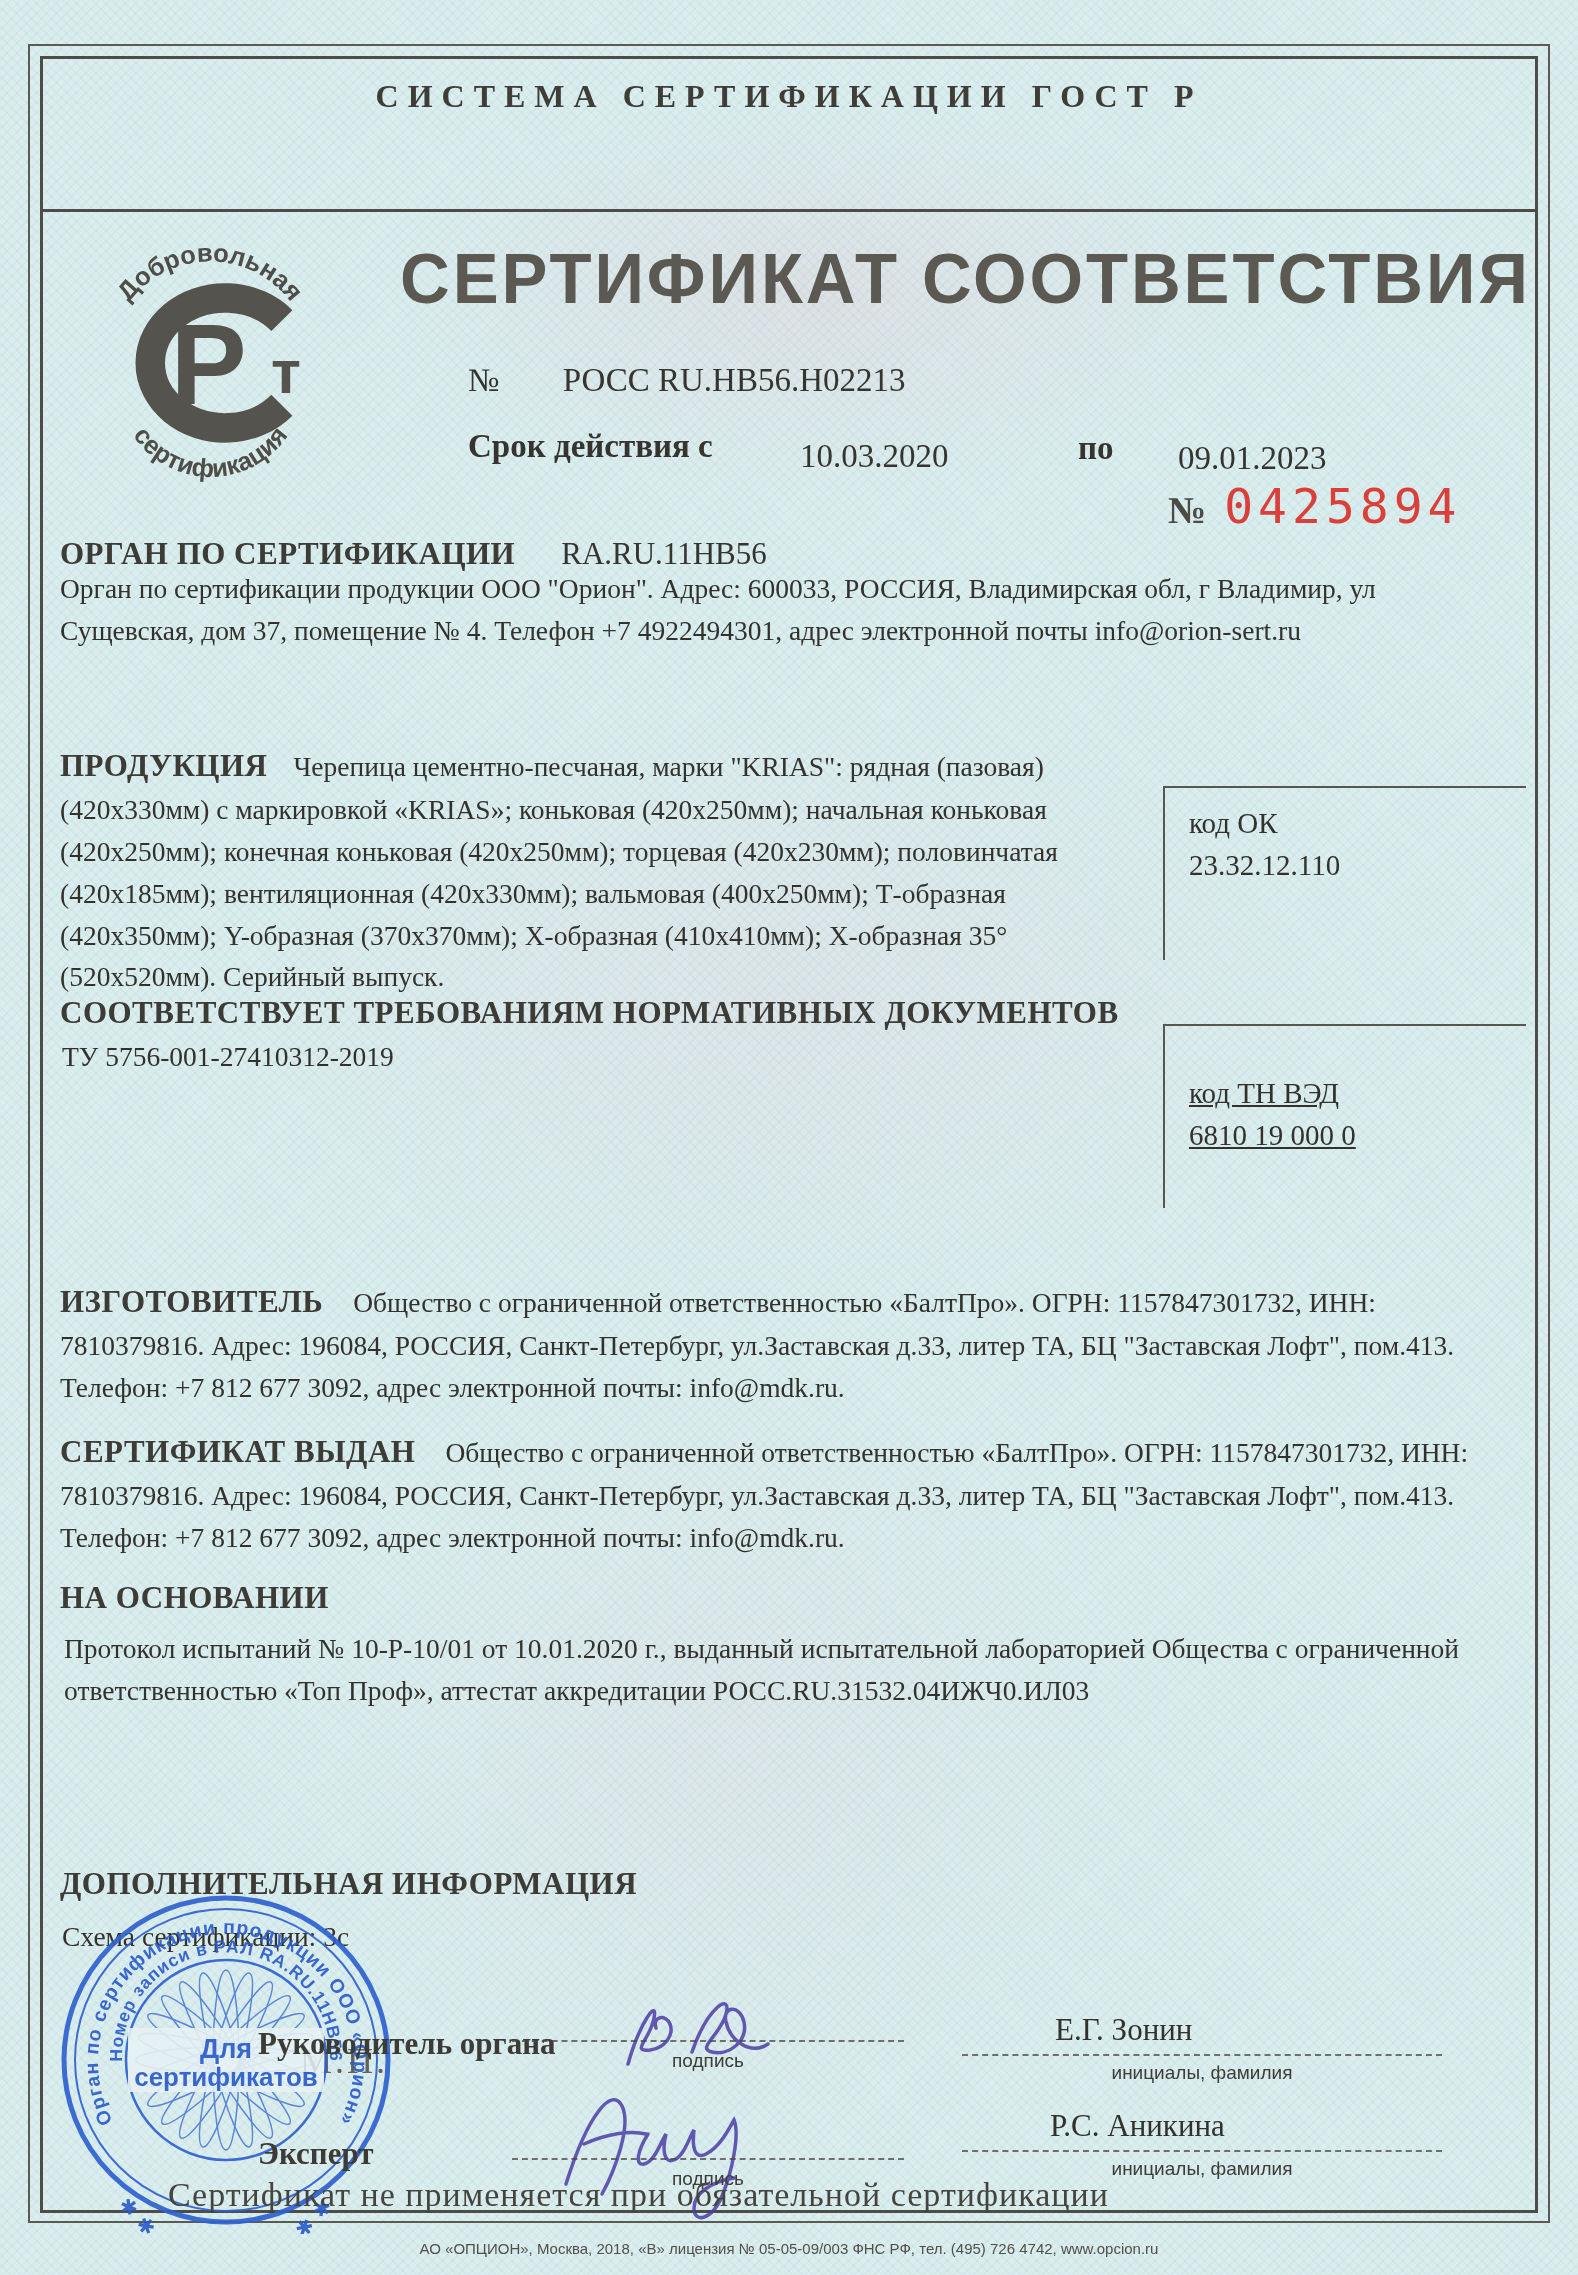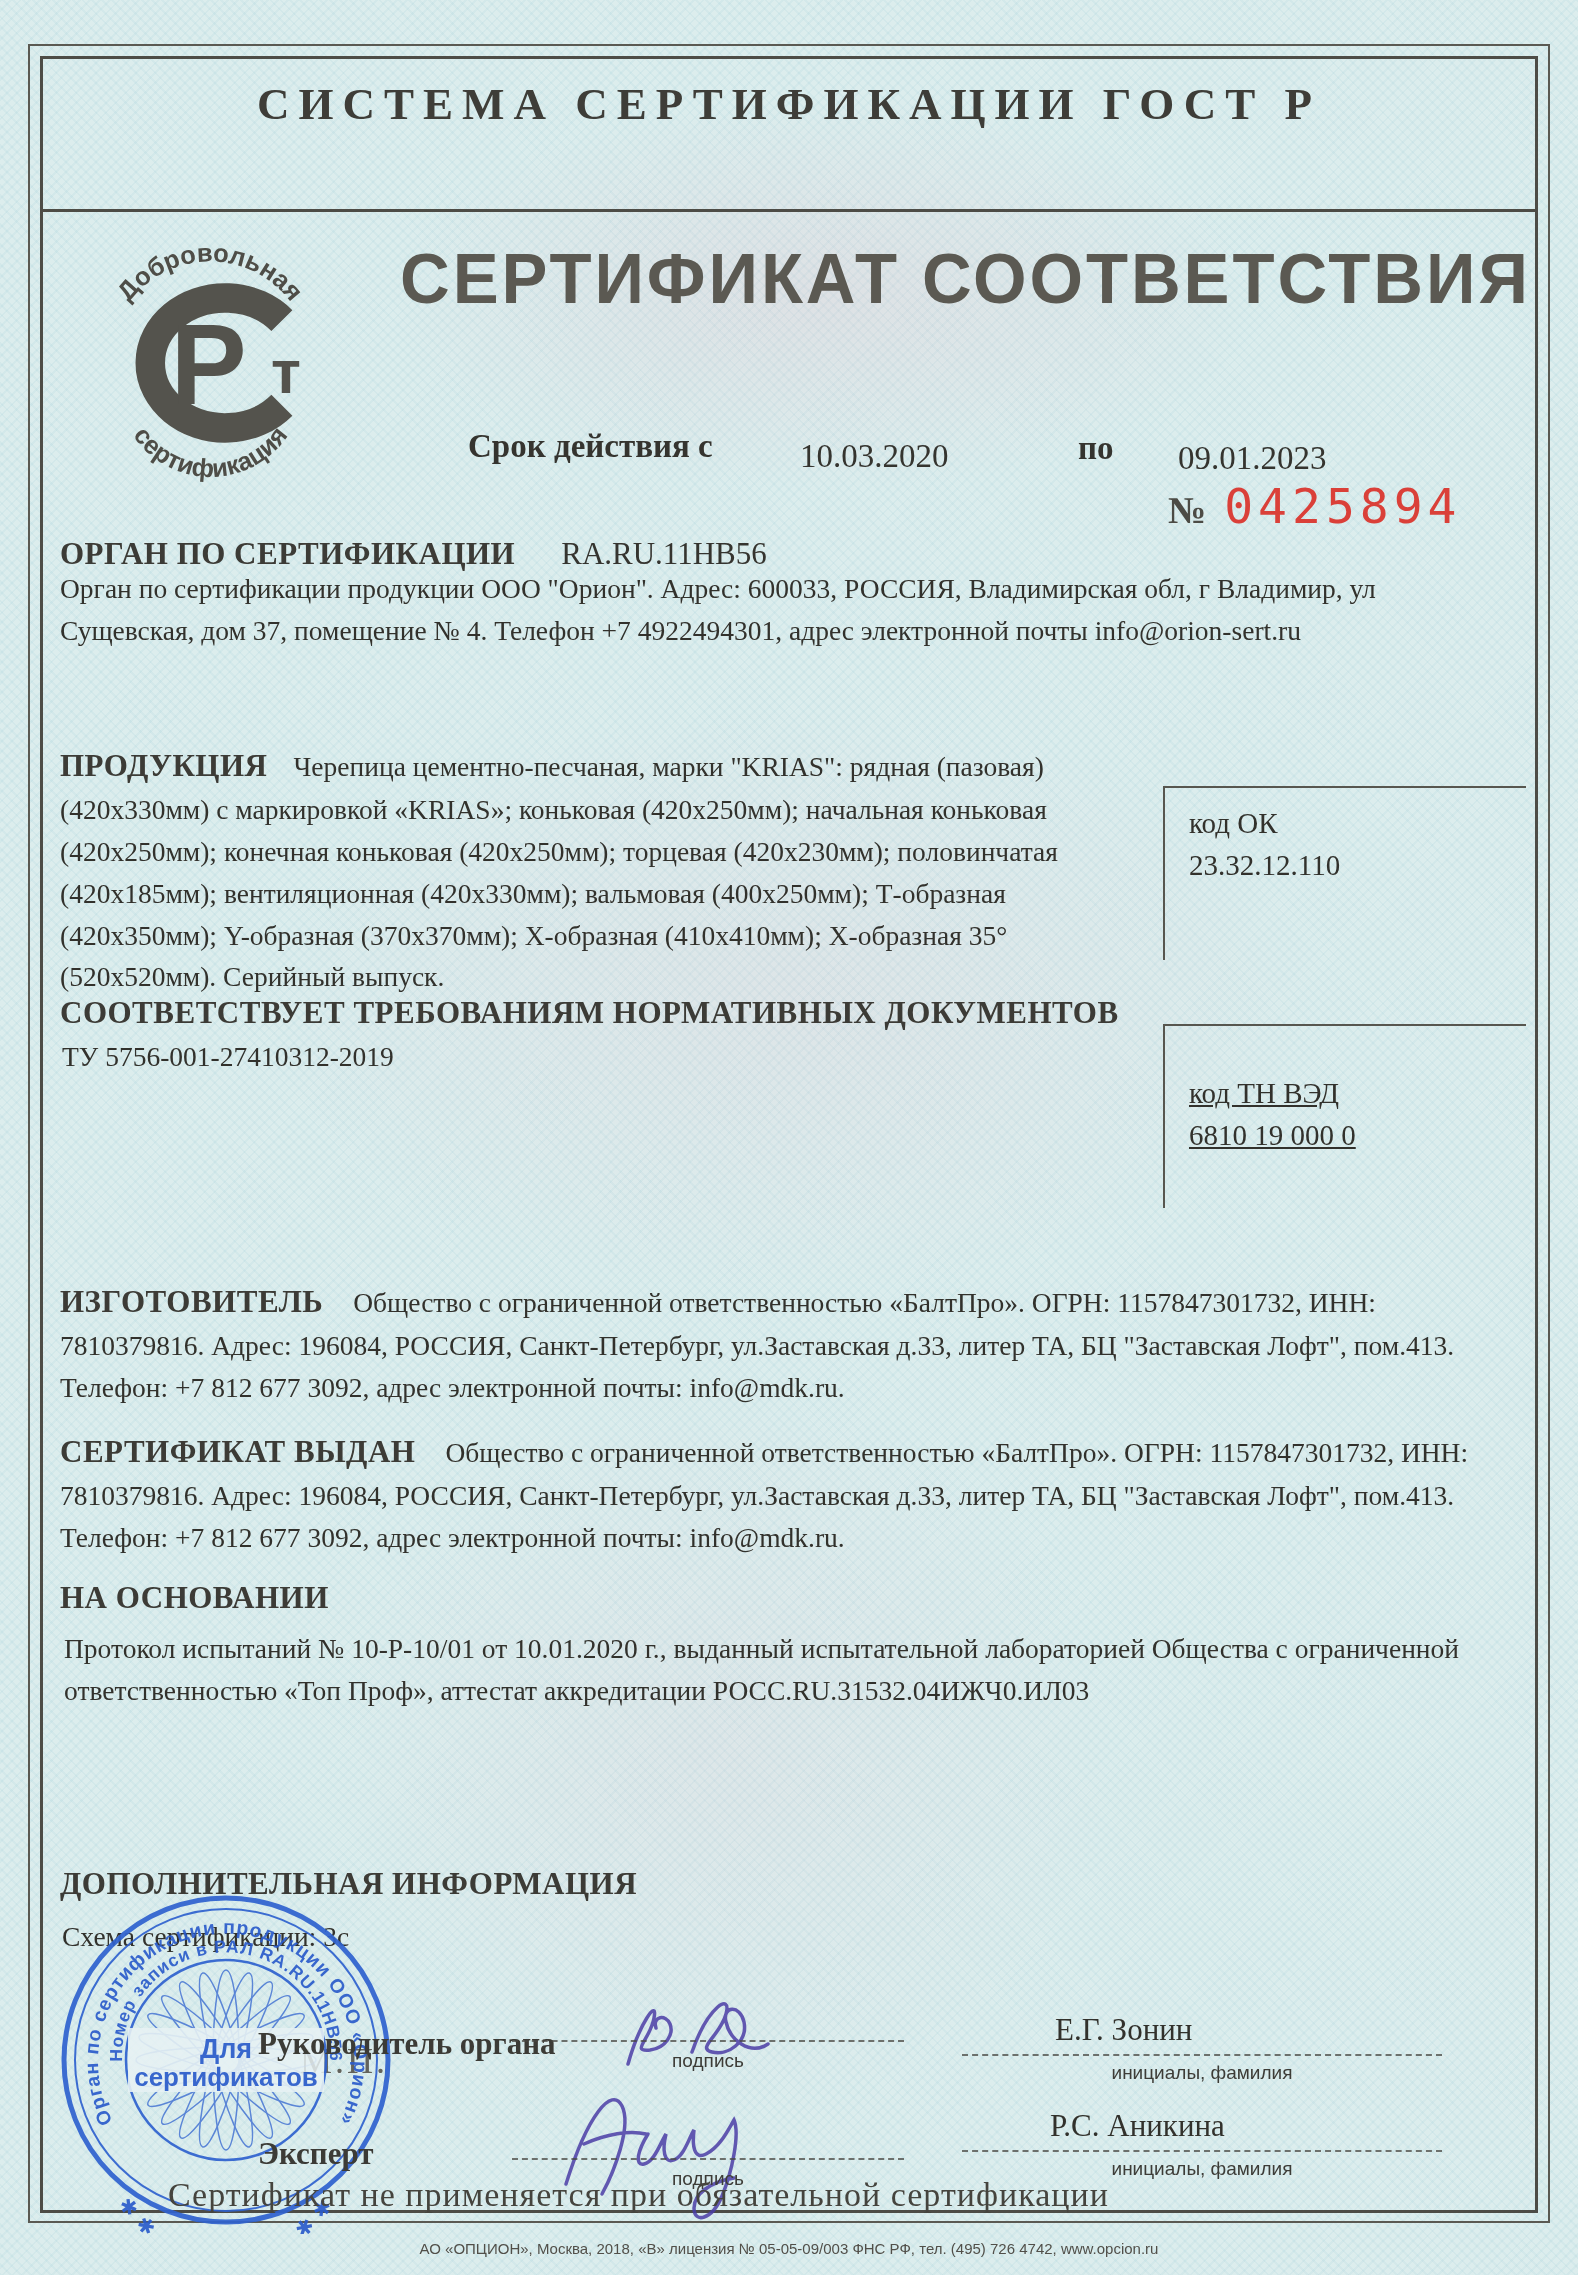--- a/index.html
+++ b/index.html
@@ -12,21 +12,21 @@
       radial-gradient(ellipse 560px 520px at 46% 77%, rgba(232,172,192,0.10), transparent 70%),
       repeating-linear-gradient(45deg, rgba(104,178,198,0.08) 0 2px, transparent 2px 7px),
       repeating-linear-gradient(-45deg, rgba(104,178,198,0.08) 0 2px, transparent 2px 7px);
     font-family:"Liberation Serif","DejaVu Serif",serif;color:#35342f;
   }
   .frame-outer{position:absolute;top:44px;left:28px;right:28px;bottom:52px;border:2px solid #5a5952;}
   .frame-inner{position:absolute;top:56px;left:40px;right:40px;bottom:62px;border:3px solid #4d4c46;}
   .abs{position:absolute;}
   .nowrap{white-space:nowrap;}
   .center-x{left:50%;transform:translateX(-50%);}
-  .h-system{font-size:45px;font-weight:bold;letter-spacing:9px;color:#3e3d38;}
+  .h-system{font-size:32px;font-weight:bold;letter-spacing:9px;color:#3e3d38;}
   .h-agency{font-size:31px;font-weight:bold;letter-spacing:2px;color:#403f3a;}
   .h-divider{position:absolute;left:43px;right:43px;top:209px;height:3px;background:#4d4c46;}
   .doc-title{font-family:"Liberation Sans","DejaVu Sans",sans-serif;font-size:71px;font-weight:bold;
     letter-spacing:3px;color:#5b5952;transform:scaleX(.97);transform-origin:left;}
   .serif-lg{font-size:33px;}
   .sec-head{font-size:31px;font-weight:bold;letter-spacing:.5px;color:#3c3b36;}
   .sec-label{font-size:31px;font-weight:bold;letter-spacing:.5px;color:#3c3b36;}
   .body-text{font-size:27.5px;line-height:1.52;color:#32312c;}
   .code-box{position:absolute;left:1163px;width:337px;border-top:2px solid #57564f;border-left:2px solid #57564f;
     padding:14px 0 0 24px;font-size:29px;line-height:1.45;color:#32312c;}
@@ -61,20 +61,24 @@
     <text font-size="26" font-weight="bold" fill="#4e4d47">
       <textPath href="#lgBot" startOffset="50%" text-anchor="middle">сертификация</textPath>
     </text>
     <path d="M 203,98 A 76,66 0 1 0 203,184" fill="none" stroke="#54534d" stroke-width="30"></path>
     <text x="90" y="183" font-size="116" font-weight="bold" fill="#54534d">Р</text>
     <text x="192" y="172" font-size="62" font-weight="bold" fill="#54534d">т</text>
   </svg>
 
   <div class="abs nowrap doc-title" style="left:400px;top:238px;">СЕРТИФИКАТ СООТВЕТСТВИЯ</div>
 
+  <div class="abs serif-lg" style="left:468px;top:362px;">
+    <span>№</span>
+    <span style="margin-left:55px;">РОСС RU.НВ56.Н02213</span>
+  </div>
 
   <div>
     <span class="abs serif-lg nowrap" style="left:468px;top:428px;font-weight:bold;">Срок действия  с</span>
     <span class="abs serif-lg" style="left:800px;top:438px;">10.03.2020</span>
     <span class="abs serif-lg" style="left:1078px;top:430px;font-weight:bold;">по</span>
     <span class="abs serif-lg" style="left:1178px;top:440px;">09.01.2023</span>
   </div>
 
   <div class="abs nowrap" style="left:1168px;top:478px;">
     <span style="font-size:38px;font-weight:bold;color:#4c4b45;">№</span>

